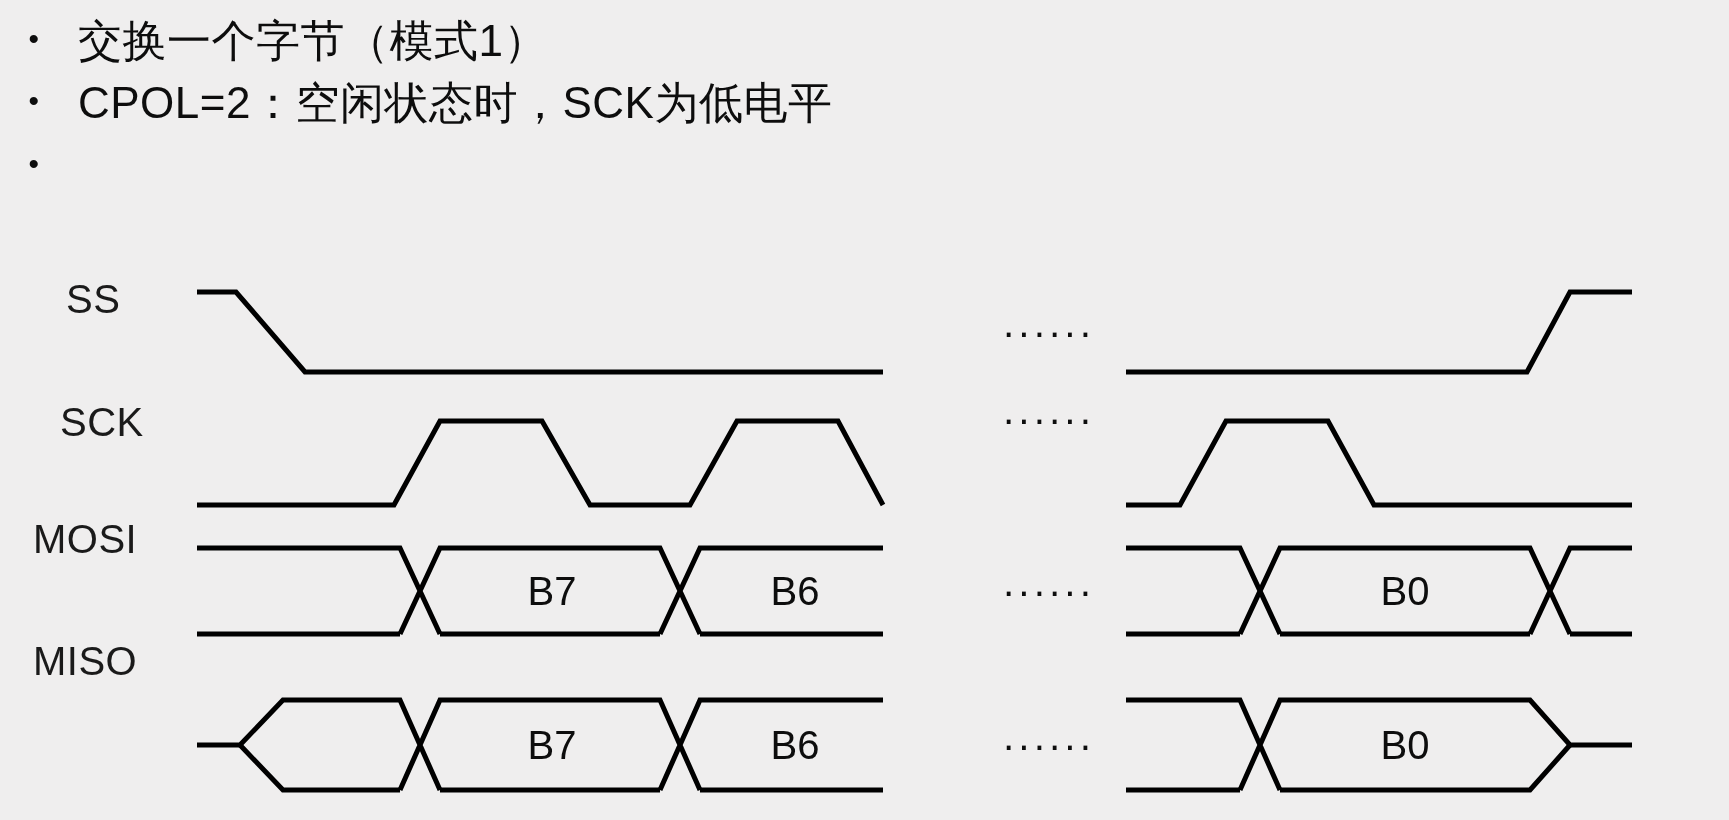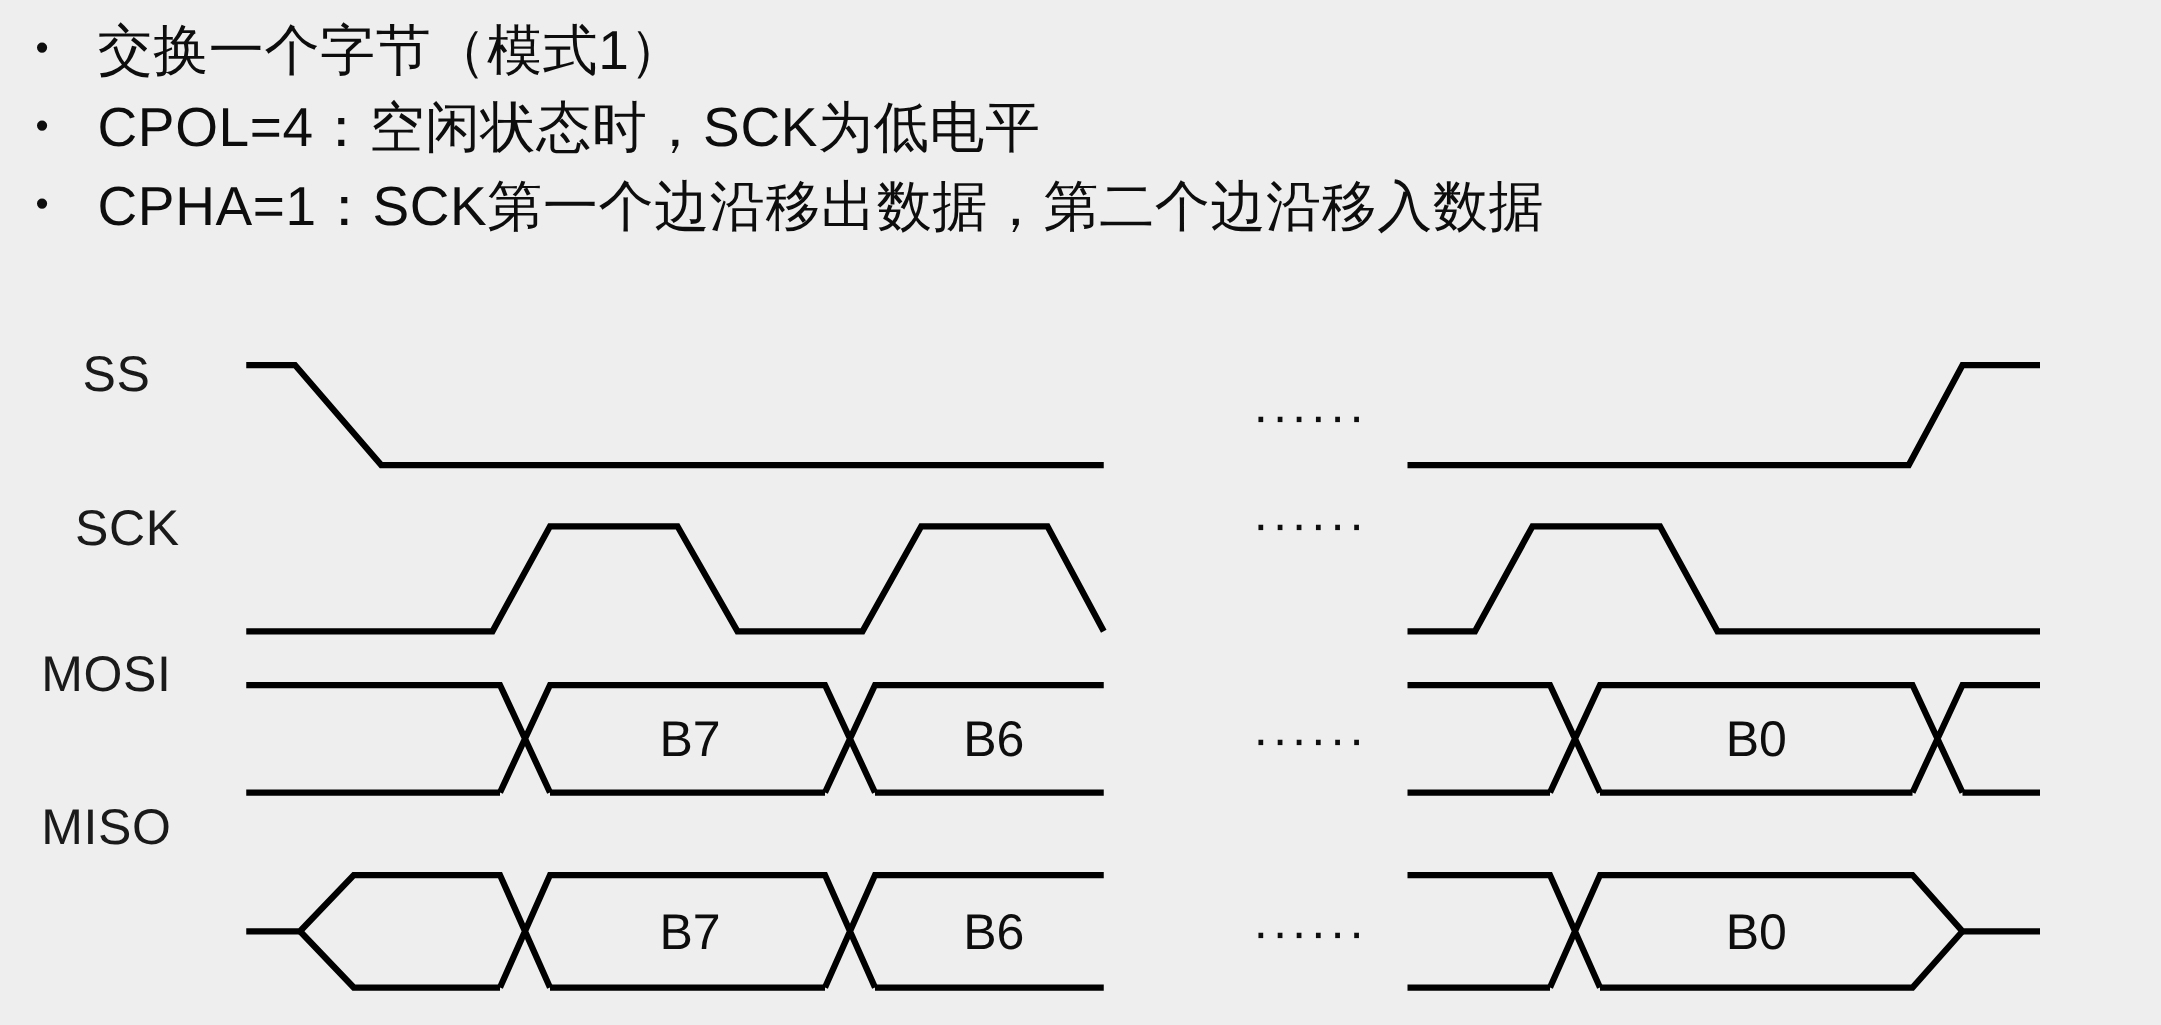--- a/index.html
+++ b/index.html
@@ -90,25 +90,24 @@
 
 <div id="slide">
 
   <div class="bullets">
     <div class="bullet-row">
       <span class="bullet-dot">•</span>
       <span class="bullet-text">交换一个字节（模式1）</span>
     </div>
     <div class="bullet-row">
       <span class="bullet-dot">•</span>
-      <span class="bullet-text">CPOL=4：空闲状态时，SCK为低电平</span>
+      <span class="bullet-text">CPOL=2：空闲状态时，SCK为低电平</span>
     </div>
     <div class="bullet-row">
       <span class="bullet-dot">•</span>
-      <span class="bullet-text">CPHA=1：SCK第一个边沿移出数据，第二个边沿移入数据</span>
     </div>
   </div>
 
   <div class="diagram">
     <svg width="1729" height="592" viewBox="0 0 1729 592" xmlns="http://www.w3.org/2000/svg">
 
       <text class="siglabel" x="66" y="85">SS</text>
       <path class="wave" d="M 197 64 L 236 64 L 305 144 L 883 144"></path>
       <path class="wave" d="M 1126 144 L 1527 144 L 1570 64 L 1632 64"></path>
       <text class="dots" x="1048" y="118">······</text>

